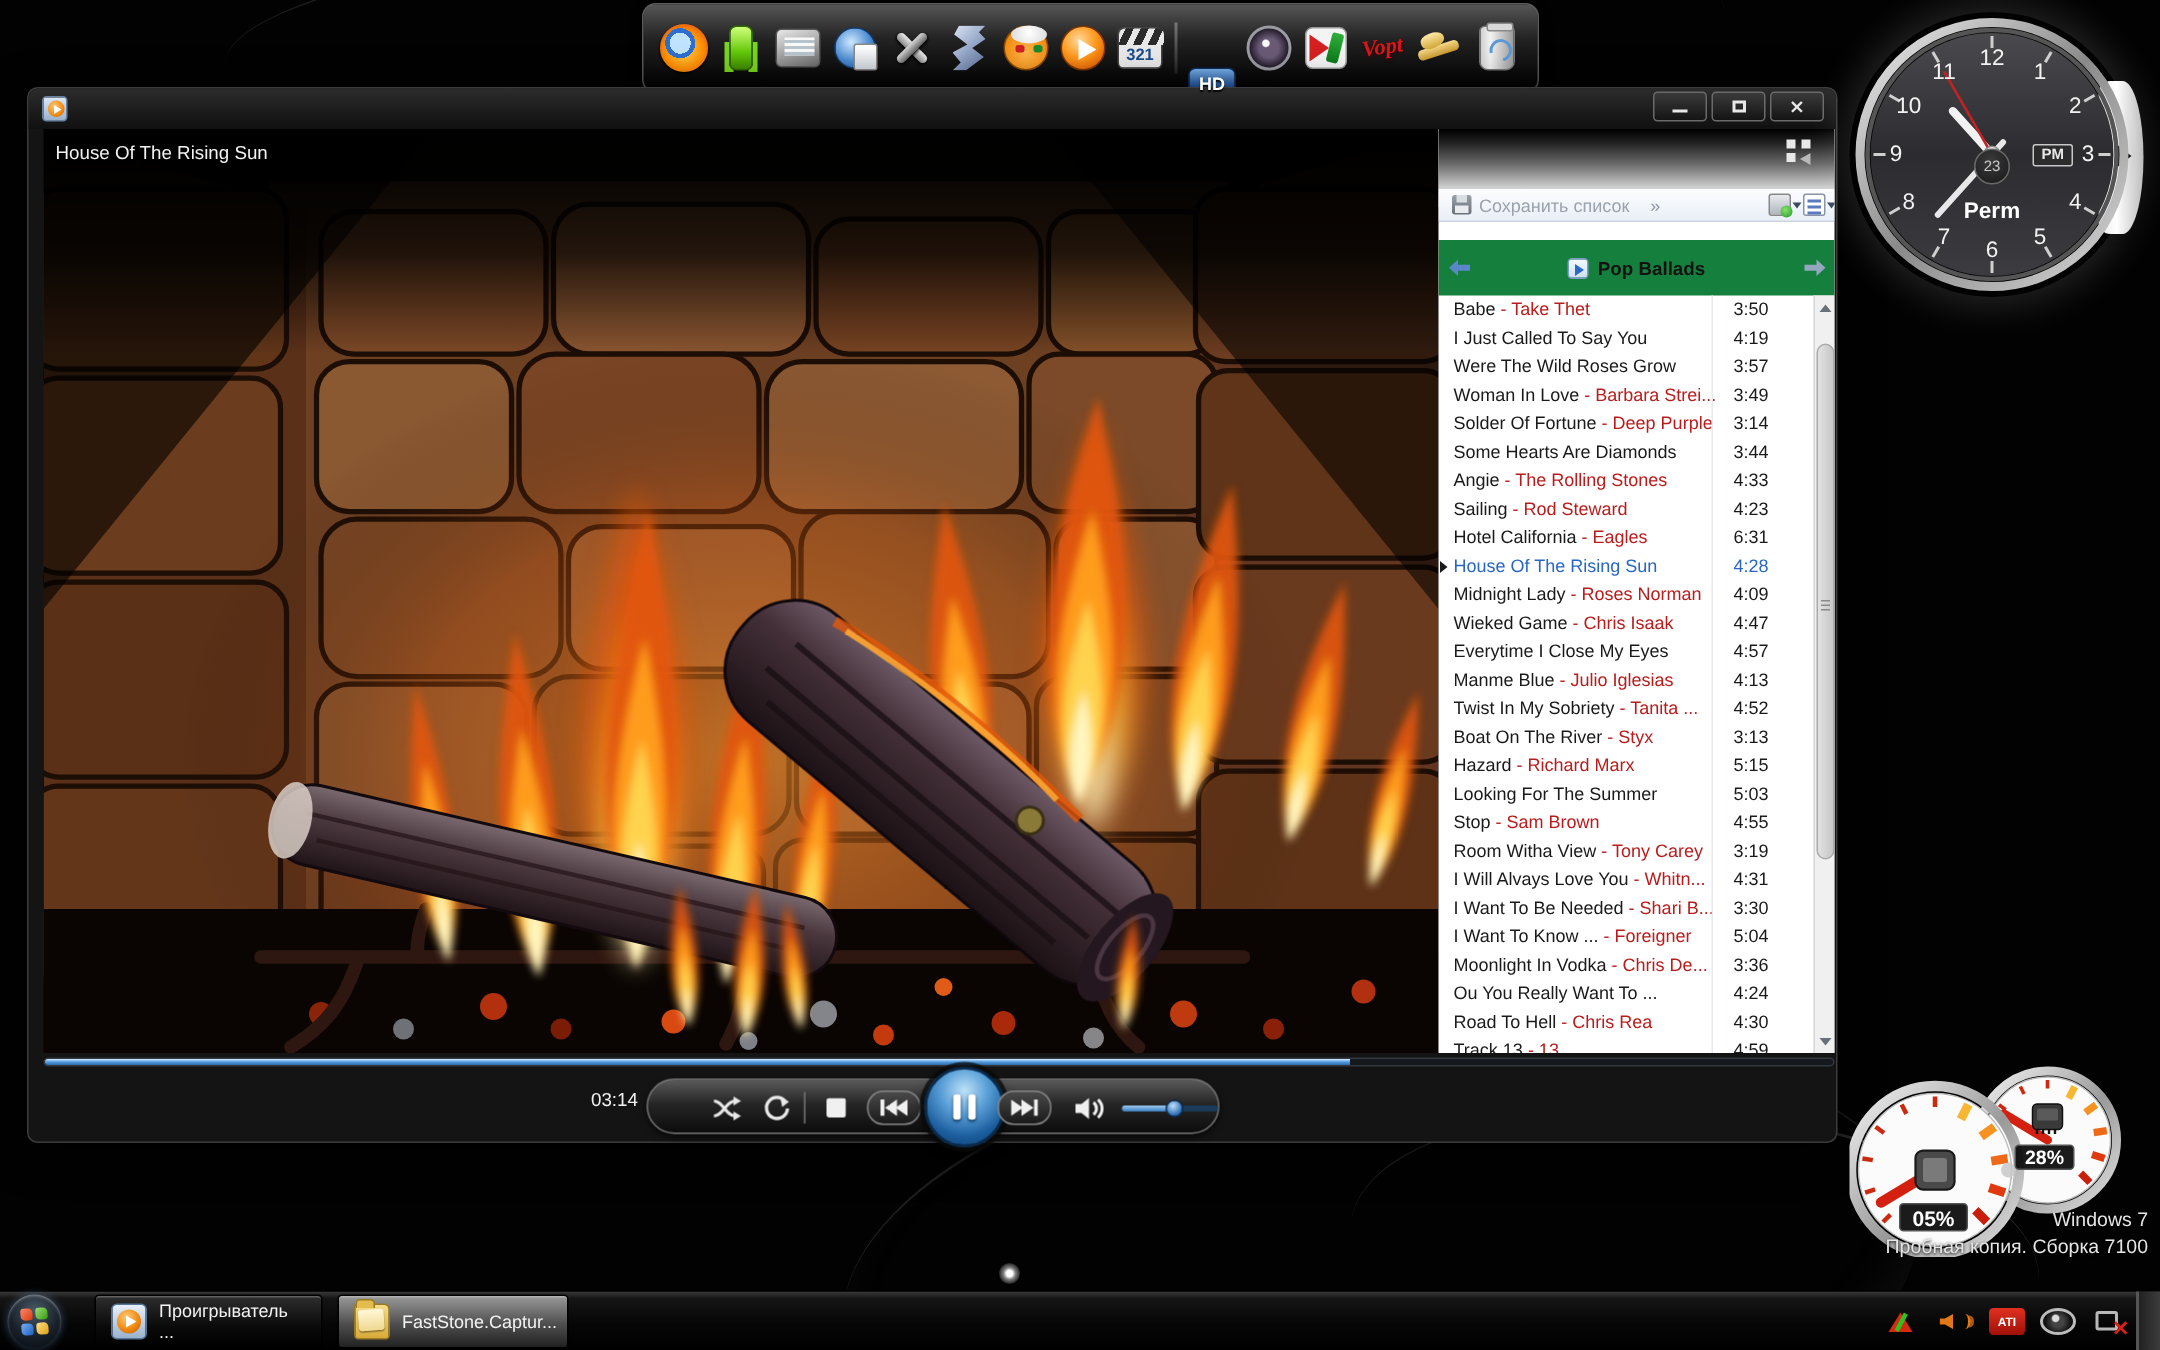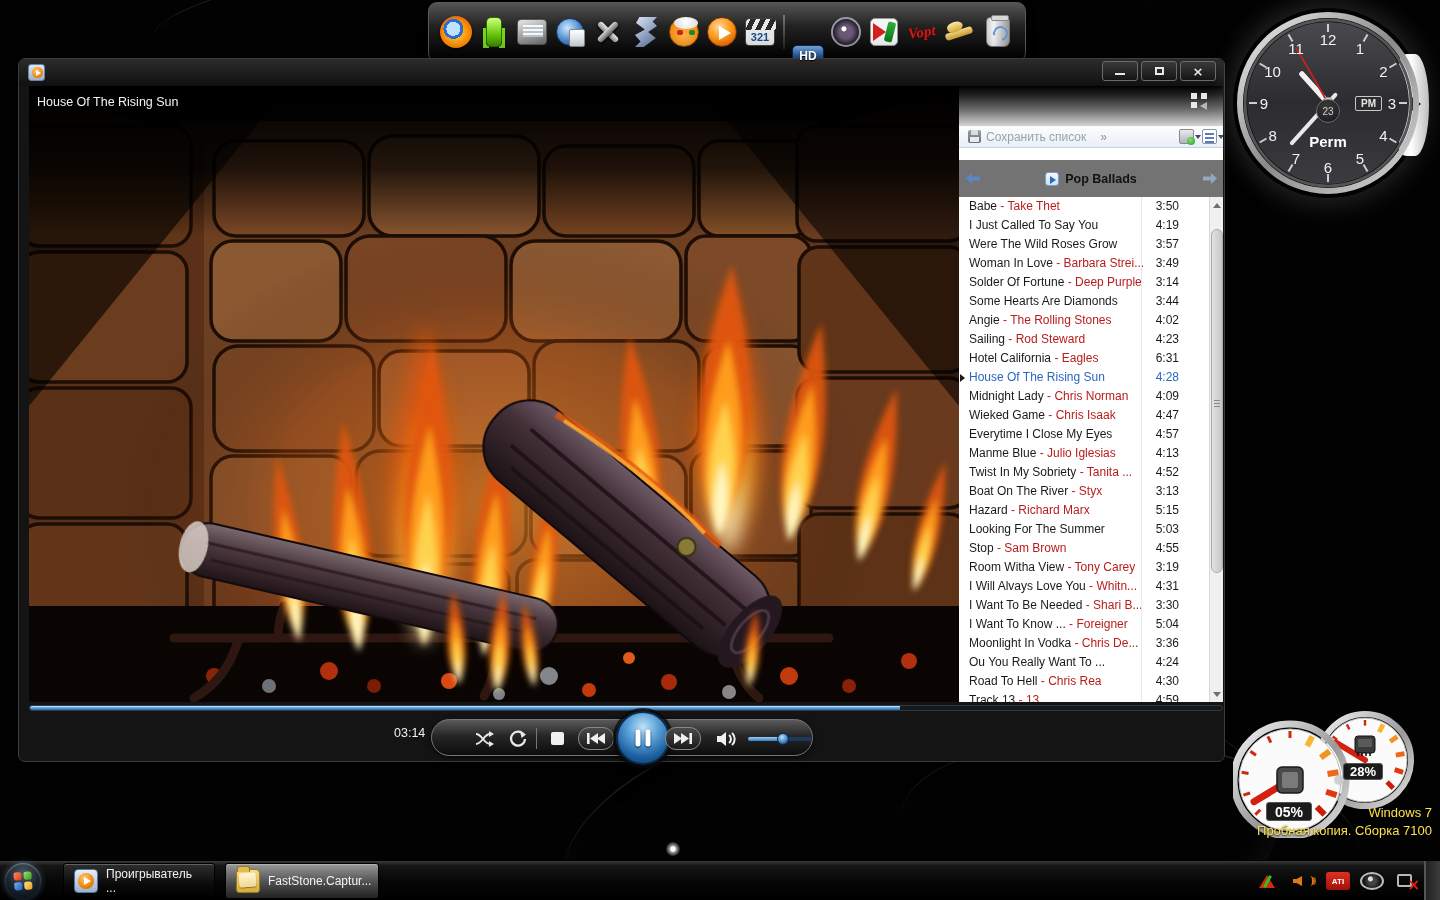--- a/index.html
+++ b/index.html
@@ -94,21 +94,21 @@
   #save-icon::after{content:"";position:absolute;left:2px;bottom:1px;width:9px;height:5px;background:#e8ecf0;}
   #save-label{color:#9aa2ac;font-size:12px;}
   #toolbar-chevron{color:#8a92a0;font-size:12px;margin-left:14px;}
   #toolbar-right{margin-left:auto;display:flex;align-items:center;gap:8px;}
   .tb-ico{position:relative;width:15px;height:15px;}
   .tb-ico .dd{position:absolute;right:-8px;top:5px;border-top:4px solid #3a4a5e;border-left:3px solid transparent;border-right:3px solid transparent;}
   #ico-playview{background:linear-gradient(180deg,#e8eaee,#b0b6be);border:1px solid #888;border-radius:2px;}
   #ico-playview::after{content:"";position:absolute;right:-2px;bottom:-2px;width:8px;height:8px;border-radius:50%;background:radial-gradient(circle at 40% 35%,#8ae06a,#1c9a2a);}
   #ico-listopts{background:#fff;border:1px solid #8a94a4;border-radius:2px;}
   #ico-listopts::before{content:"";position:absolute;left:2px;top:3px;width:9px;height:2px;background:#5a7ac0;box-shadow:0 4px 0 #5a7ac0,0 8px 0 #5a7ac0;}
-  #panel-nav{position:absolute;left:0;top:74px;right:0;height:37px;background:#737373;display:flex;align-items:center;}
+  #panel-nav{position:absolute;left:0;top:74px;right:0;height:37px;background:#15803d;display:flex;align-items:center;}
   .nav-arrow{width:26px;display:flex;align-items:center;justify-content:center;}
   #nav-center{flex:1;display:flex;align-items:center;justify-content:center;gap:6px;}
   #pl-play-ico{position:relative;width:14px;height:14px;border:1px solid #7a9cc8;border-radius:3px;background:linear-gradient(180deg,#f4f9ff,#cfe0f4);}
   #pl-play-ico::after{content:"";position:absolute;left:4px;top:3px;border-left:6px solid #2a6ac0;border-top:4px solid transparent;border-bottom:4px solid transparent;}
   #playlist-name{font-size:12.5px;font-weight:bold;color:#111;}
 
   #track-list{position:absolute;left:0;top:111px;right:14px;bottom:0;overflow:hidden;}
   #col-divider{position:absolute;left:182px;top:111px;bottom:0;width:1px;background:#e6e9ee;}
   .track-row{position:relative;height:19px;line-height:19px;font-size:12px;padding-left:10px;white-space:nowrap;color:#1a1a1a;}
   .track-row .t-title{color:#1a1a1a;}
@@ -165,21 +165,21 @@
     border:1px solid #6a6a6a;color:#ccc;font-size:10px;display:flex;align-items:center;justify-content:center;margin-top:45px;}
 
   
   #meter-gadget{position:absolute;left:1233px;top:703px;width:210px;height:135px;}
   .gauge-label{position:absolute;background:rgba(8,8,8,.92);border:1px solid #555;border-radius:3px;color:#fff;font-weight:bold;
     display:flex;align-items:center;justify-content:center;}
   #cpu-label{left:33px;top:99px;width:46px;height:19px;font-size:14px;}
   #ram-label{left:110px;top:60px;width:40px;height:17px;font-size:13px;}
 
   
-  #watermark{position:absolute;right:8px;top:804px;text-align:right;color:#fde047;font-size:13px;line-height:18px;text-shadow:0 1px 2px #000;}
+  #watermark{position:absolute;right:8px;top:804px;text-align:right;color:#e5e5e5;font-size:13px;line-height:18px;text-shadow:0 1px 2px #000;}
 
   
   #taskbar{position:absolute;left:0;top:860px;width:1440px;height:40px;
     background:linear-gradient(180deg,#3a3a3a 0,#151515 12%,#060606 55%,#000);border-top:1px solid #000;}
   #start-orb{position:absolute;left:5px;top:2px;width:36px;height:36px;border-radius:50%;
     background:radial-gradient(circle at 50% 30%,#4a5a66 0%,#18202a 55%,#05080c 100%);box-shadow:0 0 6px rgba(120,180,255,.35),inset 0 1px 2px rgba(255,255,255,.4);}
   #start-flag{position:absolute;left:9px;top:9px;width:18px;height:18px;display:grid;grid-template-columns:8px 8px;grid-template-rows:8px 8px;gap:2px;transform:rotate(-4deg);}
   #start-flag i{border-radius:2px 3px 2px 3px;}
   #start-flag i:nth-child(1){background:linear-gradient(135deg,#ff8a6a,#d83a10);}
   #start-flag i:nth-child(2){background:linear-gradient(135deg,#9ae07a,#3a9a10);}
@@ -526,36 +526,36 @@
           <div class="track-row">
             <span class="t-title">Solder Of Fortune</span><span class="t-artist"> - Deep Purple</span>
             <span class="t-time">3:14</span>
           </div>
           <div class="track-row">
             <span class="t-title">Some Hearts Are Diamonds</span>
             <span class="t-time">3:44</span>
           </div>
           <div class="track-row">
             <span class="t-title">Angie</span><span class="t-artist"> - The Rolling Stones</span>
-            <span class="t-time">4:02</span>
+            <span class="t-time">4:33</span>
           </div>
           <div class="track-row">
             <span class="t-title">Sailing</span><span class="t-artist"> - Rod Steward</span>
             <span class="t-time">4:23</span>
           </div>
           <div class="track-row">
             <span class="t-title">Hotel California</span><span class="t-artist"> - Eagles</span>
             <span class="t-time">6:31</span>
           </div>
           <div class="track-row current">
             <span class="t-title">House Of The Rising Sun</span>
             <span class="t-time">4:28</span>
           </div>
           <div class="track-row">
-            <span class="t-title">Midnight Lady</span><span class="t-artist"> - Chris Norman</span>
+            <span class="t-title">Midnight Lady</span><span class="t-artist"> - Roses Norman</span>
             <span class="t-time">4:09</span>
           </div>
           <div class="track-row">
             <span class="t-title">Wieked Game</span><span class="t-artist"> - Chris Isaak</span>
             <span class="t-time">4:47</span>
           </div>
           <div class="track-row">
             <span class="t-title">Everytime I Close My Eyes</span>
             <span class="t-time">4:57</span>
           </div>

